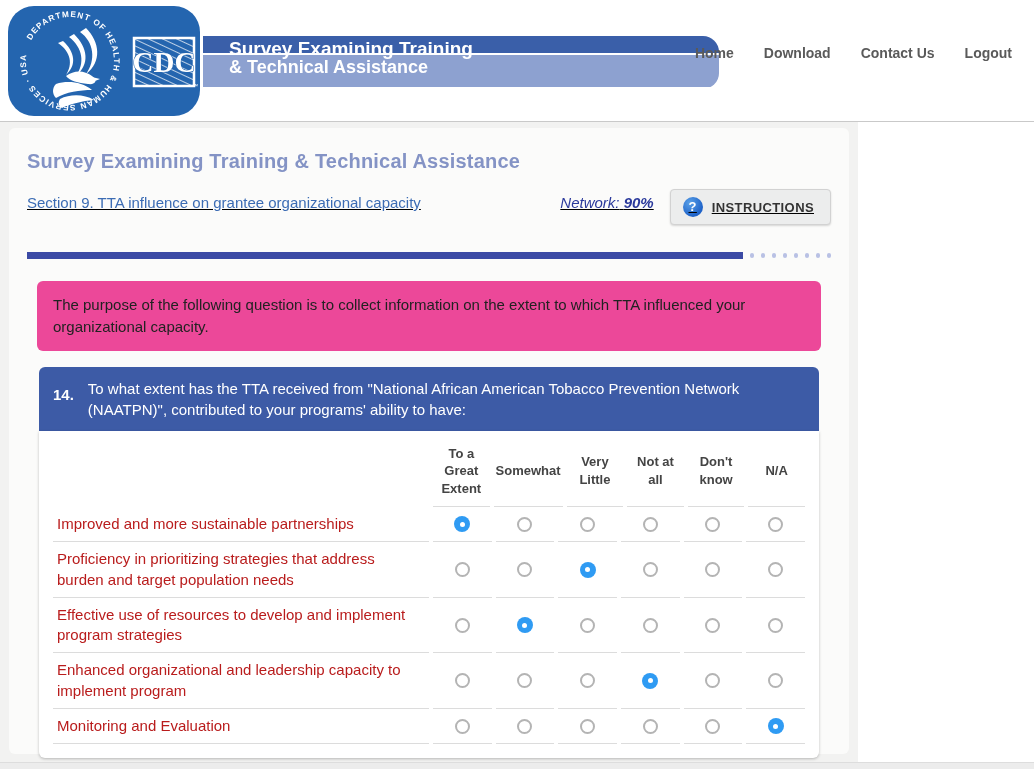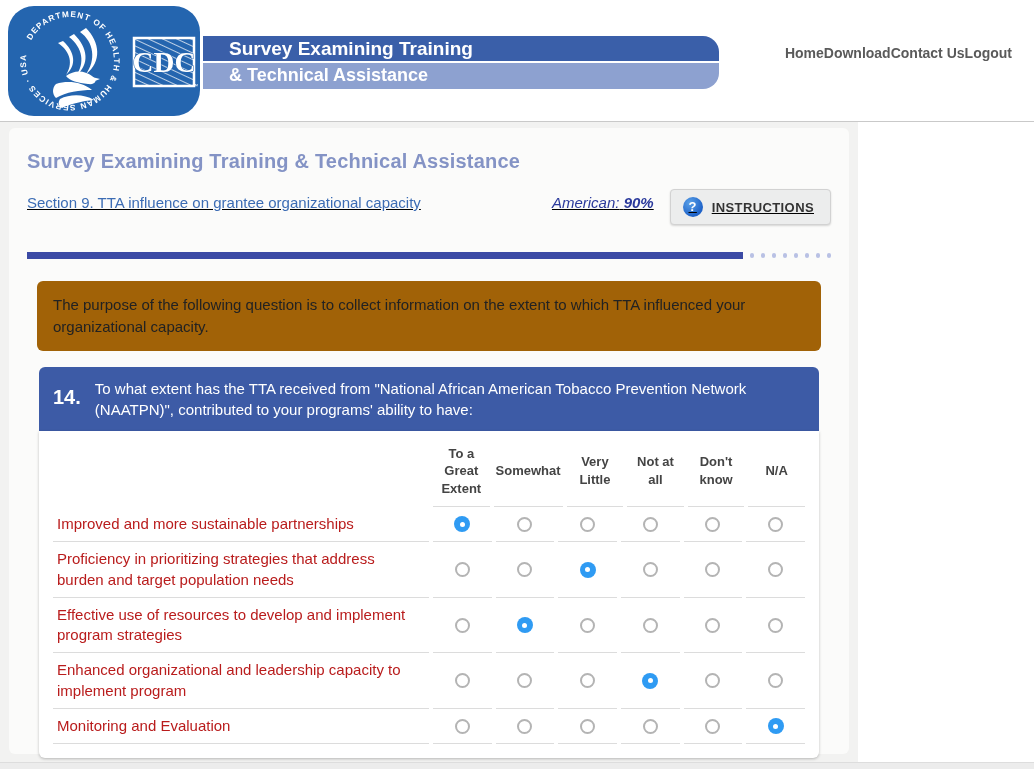--- a/index.html
+++ b/index.html
@@ -4,26 +4,26 @@
 <style>
   * { margin:0; padding:0; box-sizing:border-box; }
   html,body { width:1034px; height:769px; overflow:hidden;
     font-family:"Liberation Sans","DejaVu Sans",sans-serif; background:#ffffff; }
 
   
   .header { position:relative; width:1034px; height:122px; background:#ffffff;
     border-bottom:1px solid #c9c9c9; }
   .banner { position:absolute; left:203px; top:36px; width:516px; height:53px;
     border-radius:0 16px 16px 0; overflow:hidden; background:#ffffff; }
-  .banner-line1 { height:27px; background:#3a5fa9; color:#ffffff; font-weight:bold;
+  .banner-line1 { height:19px; background:#3a5fa9; color:#ffffff; font-weight:bold;
     font-size:19px; line-height:26px; padding-left:26px; border-bottom:2px solid #ffffff; }
   .banner-line2 { height:32px; background:#8da1d0; color:#ffffff; font-weight:bold;
     font-size:18px; line-height:24px; padding-left:26px; }
   .logo { position:absolute; left:8px; top:6px; }
-  .nav { position:absolute; right:22px; top:45px; display:flex; }
+  .nav { position:absolute; right:22px; top:45px; display:flex; gap:30px; }
   .nav a { color:#5a5a5a; font-size:14px; font-weight:bold; text-decoration:none; cursor:pointer; }
 
   
   .content { width:858px; height:640px; background:#f2f2f1; padding:6px 0 0 0; }
   .panel { margin:0 9px; background:#fbfbfa; border-radius:6px; height:626px;
     padding:22px 18px 0 18px; position:relative; }
 
   h1.page-title { color:#8493c5; font-size:20px; font-weight:bold; letter-spacing:0.2px; }
   .section-row { display:flex; align-items:flex-start; margin-top:16px;text-decoration:underline; }
   .section-title { color:#3c6cb4; font-size:15px; flex:1; padding-top:5px; }
@@ -36,28 +36,28 @@
     box-shadow:0 1px 2px rgba(0,0,0,0.15); }
   .q-icon { width:20px; height:20px; border-radius:50%;
     background:radial-gradient(circle at 35% 30%, #5aa1e8, #1e62c8 70%);
     color:#ffffff; font-weight:bold; font-size:13px; line-height:20px; text-align:center; }
 
   .progressbar { margin-top:26px; height:8px; display:flex; align-items:center; }
   .progress-fill { height:7px; background:#3b4aa5; }
   .progress-dots { display:flex; gap:7px; margin-left:7px; }
   .progress-dots span { width:4px; height:5px; border-radius:2px; background:#b9c1e4; display:block; }
 
-  .purpose-box { margin:22px 10px 0 10px; background:#a16207; border-radius:6px;
+  .purpose-box { margin:22px 10px 0 10px; background:#ec4899; border-radius:6px;
     padding:13px 16px; color:#222; font-size:15px; line-height:1.45; }
 
   
   .question-block { margin:16px 12px 0 12px; }
   .q-header { background:#3d5ba6; color:#ffffff; border-radius:6px 6px 0 0;
     display:flex; padding:11px 20px 11px 14px; }
-  .q-num { font-weight:bold; font-size:20px; margin:8px 14px 0 0; }
+  .q-num { font-weight:bold; font-size:15px; margin:8px 14px 0 0; }
   .q-text { font-weight:normal; font-size:15px; line-height:1.4; }
   .q-table { background:#ffffff; border-radius:0 0 6px 6px;
     box-shadow:0 1px 3px rgba(0,0,0,0.25); padding:4px 14px 14px 14px; }
   .grid-row { display:grid; grid-template-columns:376px repeat(6,1fr); column-gap:4px; }
   .col-head { font-size:13px; font-weight:bold; color:#444; text-align:center;
     padding:10px 2px 9px 2px; border-bottom:1px solid #dcdcdc; line-height:1.35;
     display:flex; align-items:center; justify-content:center; }
   .row-label { font-size:15px; color:#b91c1c; padding:7px 10px 7px 4px; line-height:1.35;
     border-bottom:1px solid #dcdcdc; display:flex; align-items:center; }
   .radio-cell { display:flex; align-items:center; justify-content:center;
@@ -120,21 +120,21 @@
 </div>
 
 <div class="content">
   <div class="panel">
 
     <h1 class="page-title">Survey Examining Training &amp; Technical Assistance</h1>
 
     <div class="section-row">
       <div class="section-title">Section 9. TTA influence on grantee organizational capacity</div>
       <div class="progress-text">
-        <span>American:</span>
+        <span>Network:</span>
         <b>90%</b>
       </div>
       <button class="btn-instructions">
         <span class="q-icon">?</span>
         <span>INSTRUCTIONS</span>
       </button>
     </div>
 
     <div class="progressbar">
       <div class="progress-fill" style="width: 90%;"></div>

